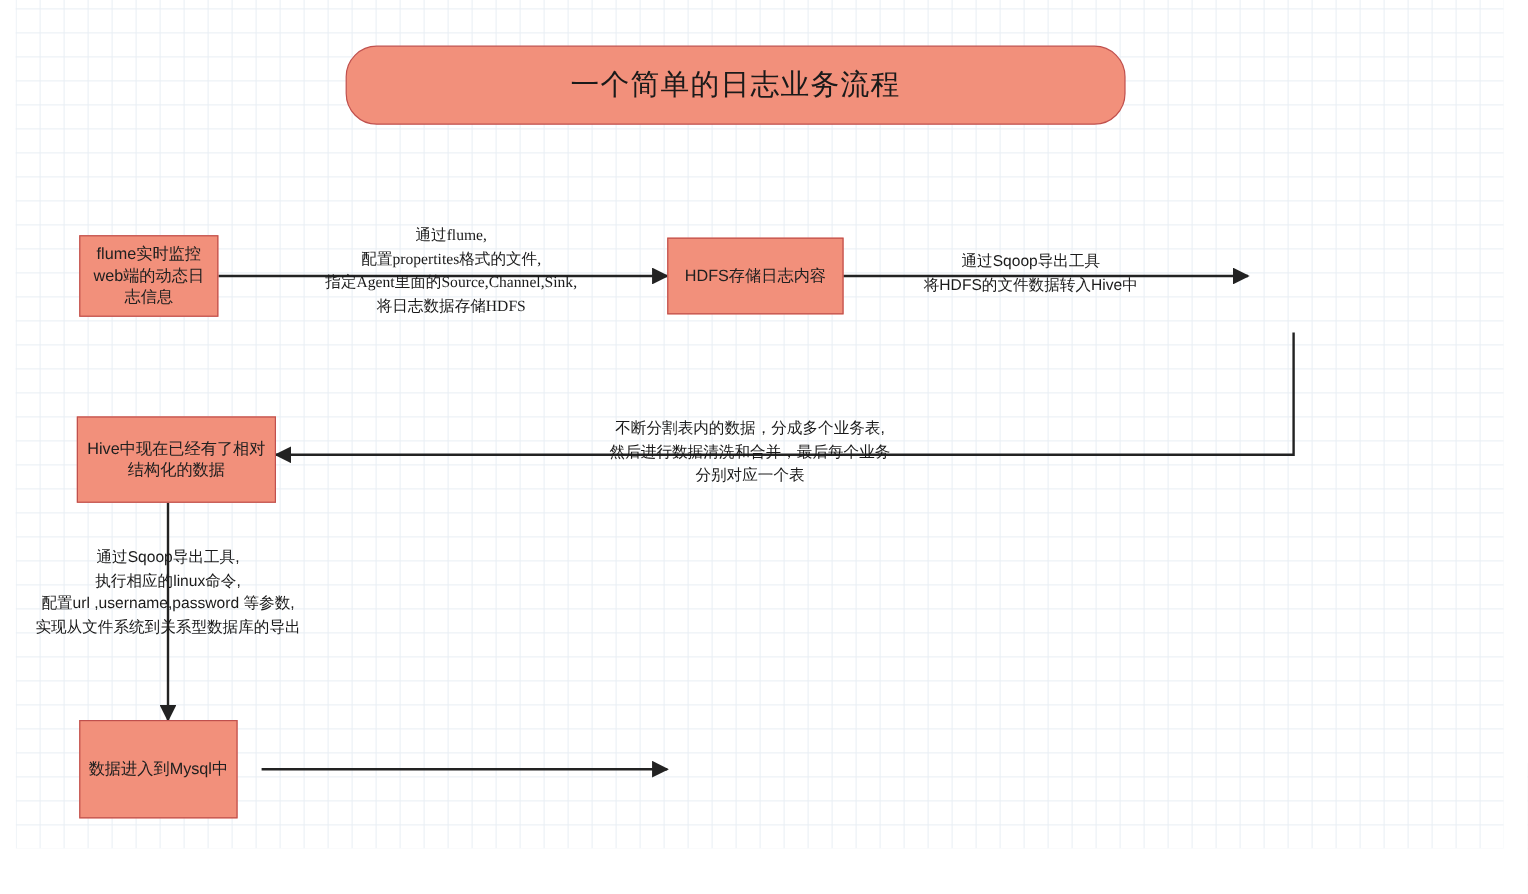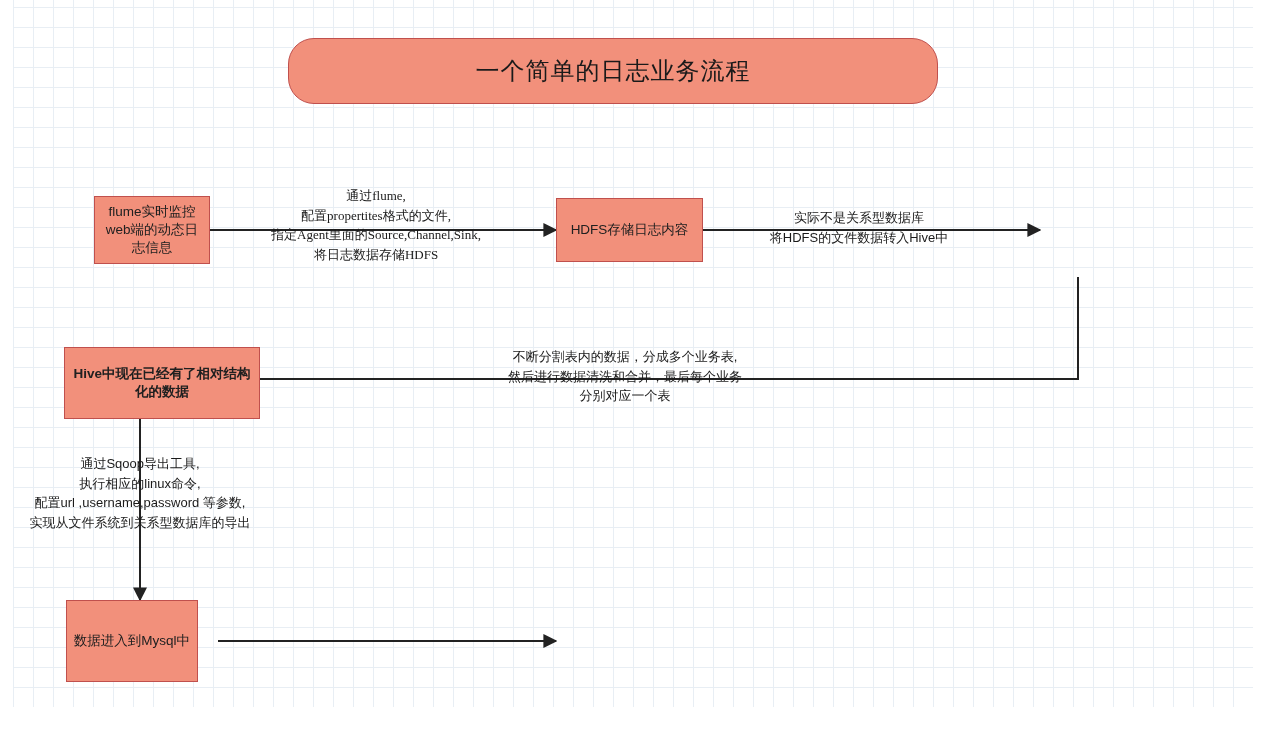--- a/index.html
+++ b/index.html
@@ -112,36 +112,36 @@
 
     <path d="M 1078 277 L 1078 379 L 230 379" stroke="#222222" stroke-width="2" fill="none" marker-end="url(#arrow)"></path>
 
     <path d="M 140 419 L 140 600" stroke="#222222" stroke-width="2" fill="none" marker-end="url(#arrow)"></path>
 
     <path d="M 218 641 L 556 641" stroke="#222222" stroke-width="2" fill="none" marker-end="url(#arrow)"></path>
   </svg>
 
   <div class="node title" style="left:288px; top:38px; width:650px; height:66px;">一个简单的日志业务流程</div>
 
-  <div class="node" style="left:66px; top:196px; width:116px; height:68px;margin-left:28px;">flume实时监控web端的动态日志信息</div>
+  <div class="node" style="left:66px; top:196px; width:116px; height:68px;">flume实时监控web端的动态日志信息</div>
 
   <div class="node" style="left:556px; top:198px; width:147px; height:64px;">HDFS存储日志内容</div>
 
 
-  <div class="node" style="left:64px; top:347px; width:196px; height:72px;font-weight:bold;">Hive中现在已经有了相对结构化的数据</div>
+  <div class="node" style="left:64px; top:347px; width:166px; height:72px;">Hive中现在已经有了相对结构化的数据</div>
 
   <div class="node" style="left:66px; top:600px; width:132px; height:82px;">数据进入到Mysql中</div>
 
 
   <div class="label" style="left:216px; top:186px; width:320px;font-family:Liberation Serif, serif;">通过flume,
 配置propertites格式的文件,
 指定Agent里面的Source,Channel,Sink,
 将日志数据存储HDFS</div>
 
-  <div class="label" style="left:714px; top:208px; width:290px;">实际不是关系型数据库
+  <div class="label" style="left:714px; top:208px; width:290px;">通过Sqoop导出工具
 将HDFS的文件数据转入Hive中</div>
 
   <div class="label" style="left:430px; top:347px; width:390px;">不断分割表内的数据，分成多个业务表,
 然后进行数据清洗和合并，最后每个业务
 分别对应一个表</div>
 
   <div class="label" style="left:-8px; top:454px; width:296px;">通过Sqoop导出工具,
 执行相应的linux命令,
 配置url ,username,password 等参数,
 实现从文件系统到关系型数据库的导出</div>

